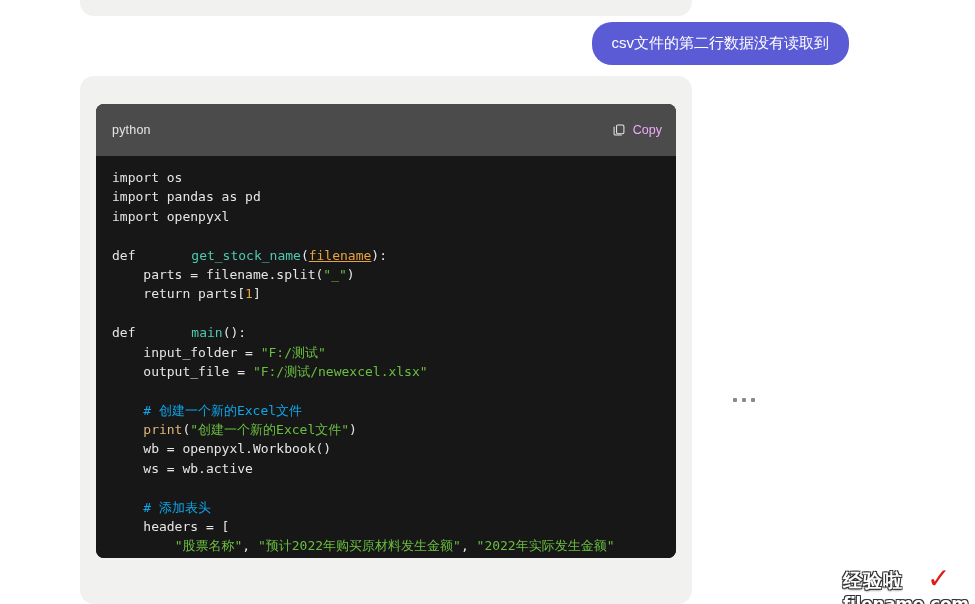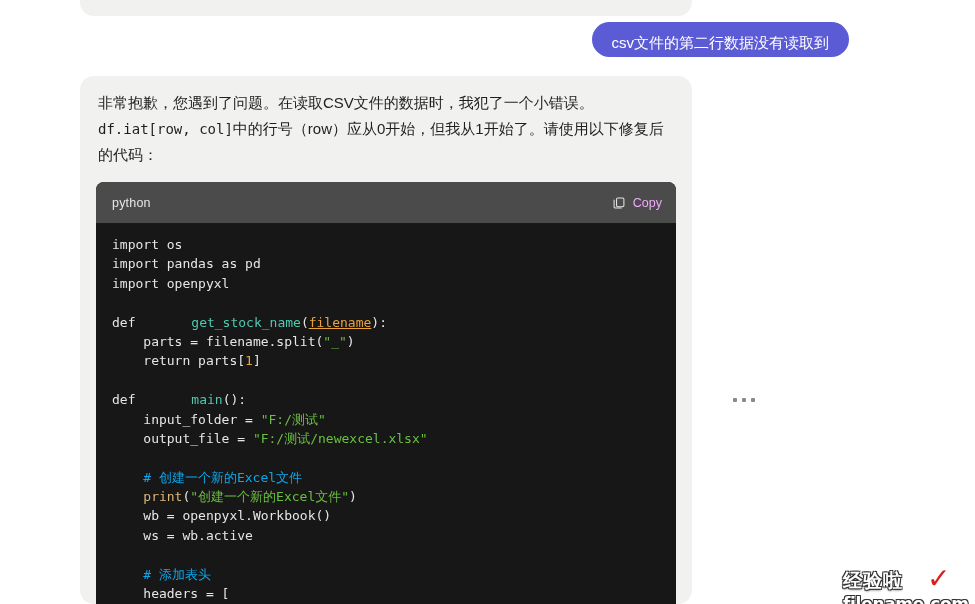--- a/index.html
+++ b/index.html
@@ -42,21 +42,21 @@
     width: 975px;
     height: 44px;
   }
   .user-bubble {
     position: absolute;
     right: 126px;
     top: 0;
     background: #5b5bd6;
     color: #ffffff;
     border-radius: 20px;
-    padding: 11px 20px 4px 20px;
+    padding: 11px 20px 12px 20px;
     font-size: 15px;
     line-height: 20px;
     white-space: nowrap;
   }
 
   
   .assistant-bubble {
     position: absolute;
     left: 80px;
     top: 76px;
@@ -82,21 +82,21 @@
 
   
   .code-block {
     margin: 14px 16px 0 16px;
     border-radius: 8px;
     overflow: hidden;
     background: #171717;
   }
   .code-header {
     background: #4b4b4b;
-    height: 41px;
+    height: 52px;
     display: flex;
     align-items: center;
     justify-content: space-between;
     padding: 0 14px 0 16px;
     box-sizing: border-box;
   }
   .code-lang {
     color: #e6e6e6;
     font-size: 12.5px;
     letter-spacing: 0.2px;
@@ -211,21 +211,20 @@
   </div>
 
   <div class="user-row">
     <div class="user-bubble">
       <span>csv文件的第二行数据没有读取到</span>
     </div>
   </div>
 
   <div class="assistant-bubble">
 
-    <p class="assistant-paragraph"><span>非常抱歉，您遇到了问题。在读取CSV文件的数据时，我犯了一个小错误。</span><span class="mono">df.iat[row, col]</span><span>中的行号（row）应从0开始，但我从1开始了。请使用以下修复后的代码：</span></p>
 
     <div class="code-block">
 
       <div class="code-header">
         <span class="code-lang">python</span>
 
         <span class="copy-btn">
           <span>
             <svg class="copy-icon" viewBox="0 0 16 16" fill="none" stroke="#e6e6e6" stroke-width="1.2" stroke-linecap="round" stroke-linejoin="round">
               <rect x="5.2" y="2.2" width="8.4" height="10" rx="1.4"></rect>

